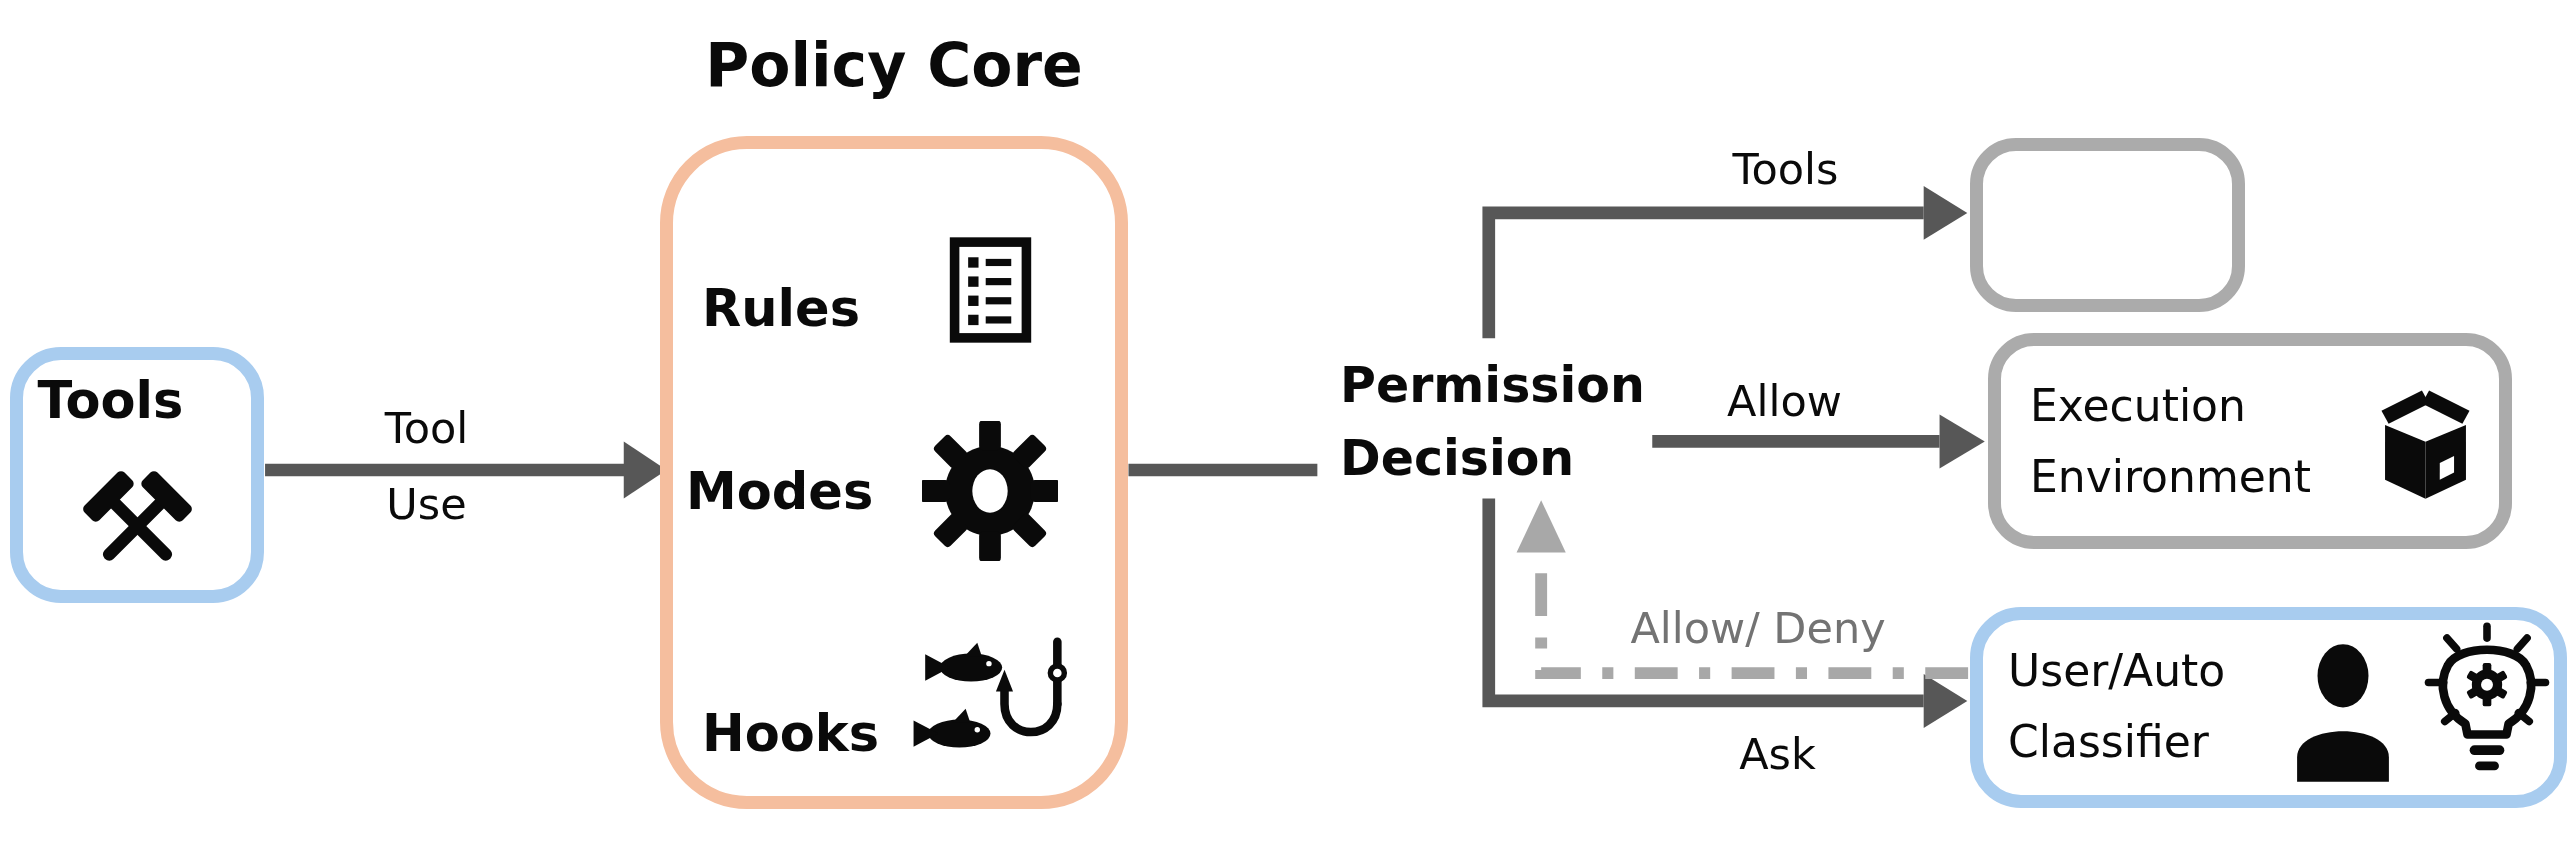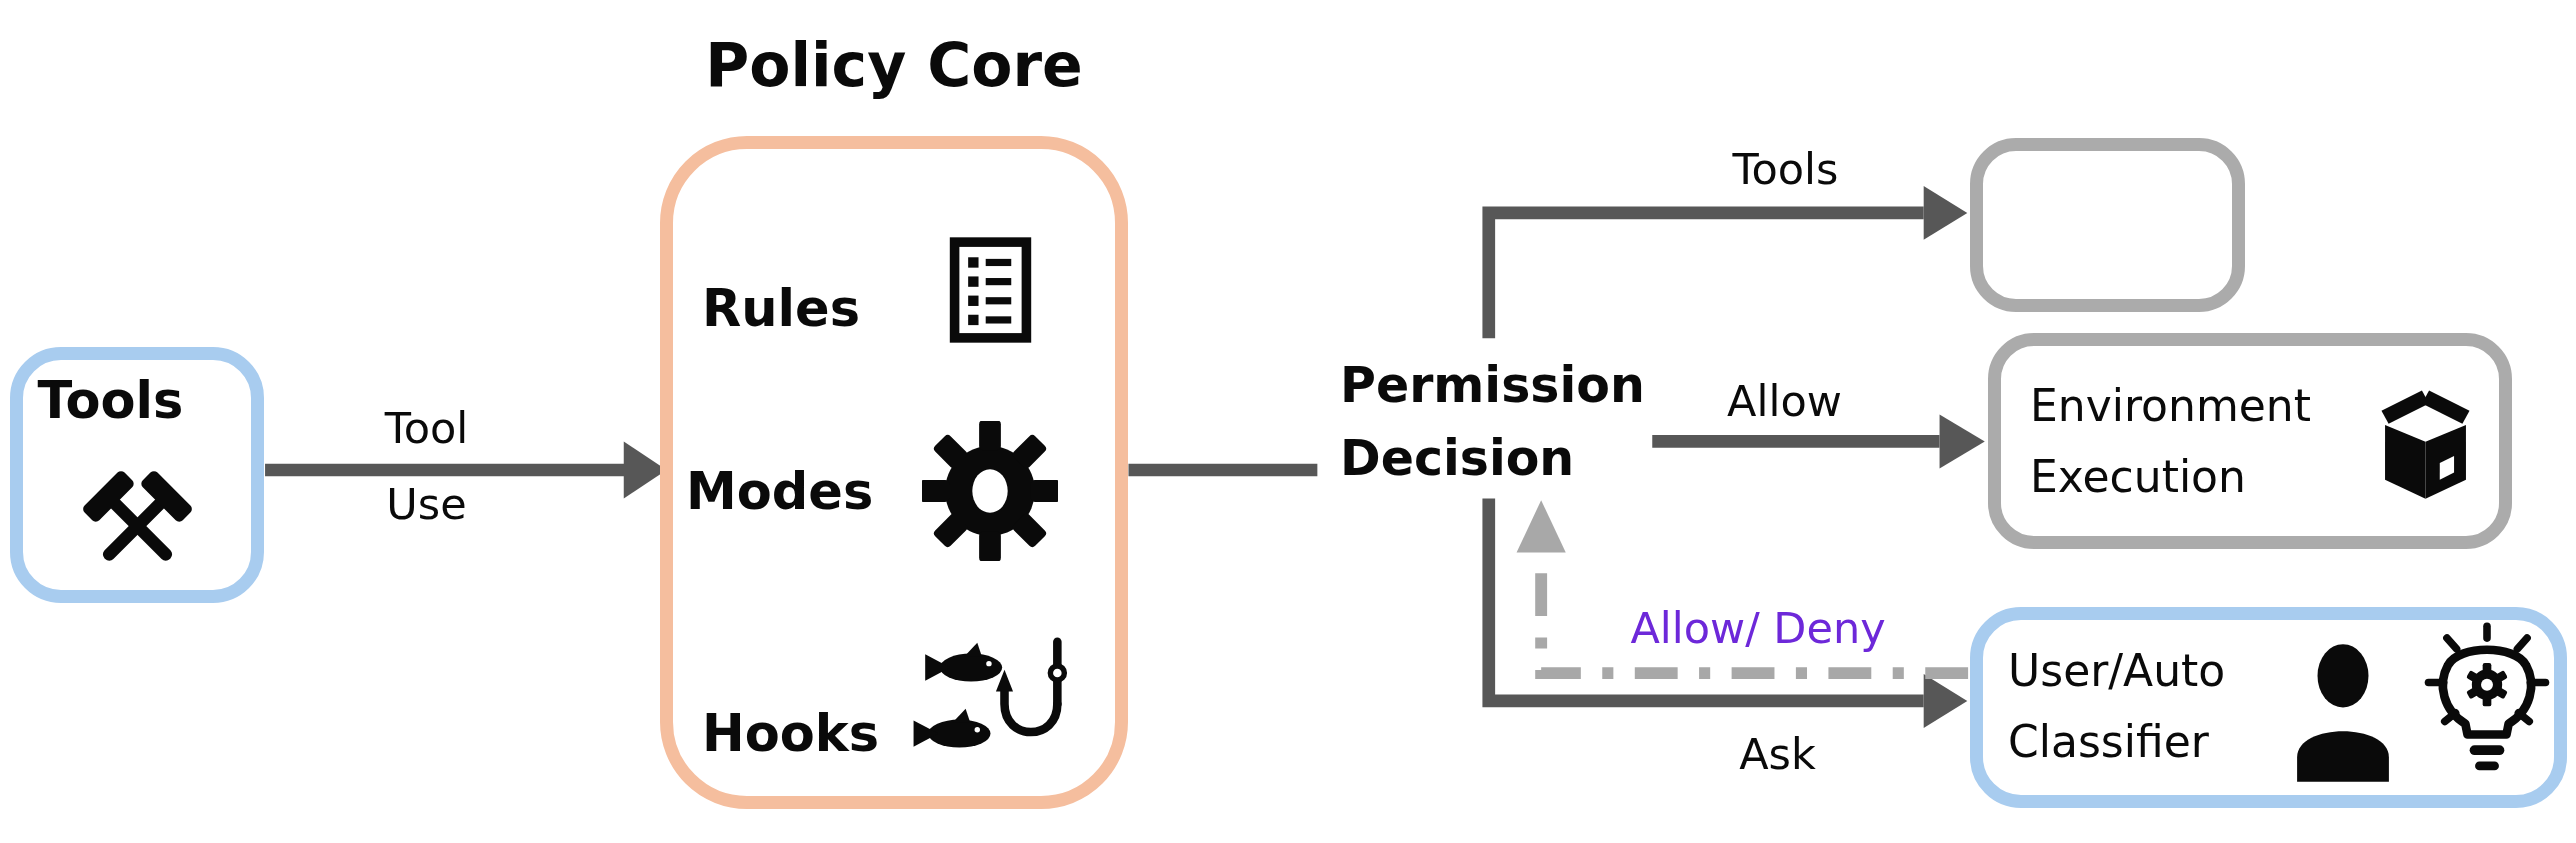--- a/index.html
+++ b/index.html
@@ -11,21 +11,21 @@
   .box{position:absolute;background:#ffffff;border-style:solid;box-sizing:border-box;}
   .box.blue{border-color:#A8CCEF;border-width:13.5px;border-radius:51px;}
   .box.peach{border-color:#F5BE9E;border-width:13.5px;border-radius:87px;}
   .box.gray{border-color:#ABABAB;border-width:13.5px;border-radius:46px;}
   .bold-label{position:absolute;font-weight:bold;font-size:51px;}
   .center{text-align:center;}
   .core-title{position:absolute;font-weight:bold;font-size:60px;text-align:center;}
   .pd-label{position:absolute;font-weight:bold;font-size:49px;line-height:73px;}
   .node-text{position:absolute;font-size:44px;line-height:71px;}
   .edge-label{position:absolute;font-size:43px;text-align:center;}
-  .edge-label.gray{color:#6d28d9;}
+  .edge-label.gray{color:#737373;}
   .icon{position:absolute;}
   .icon svg{display:block;width:100%;height:100%;}
 </style>
 </head>
 <body>
 
 <div class="canvas">
 
   <svg class="edges" width="2576" height="844" viewBox="0 0 3246 1063">
     <g stroke="#575757" stroke-width="16" fill="none">
@@ -131,22 +131,22 @@
   </div>
 
   <div class="edge-label" style="left:1706px;top:144px;width:159px;">Tools</div>
   <div class="box gray" style="left:1970px;top:138px;width:275px;height:174px;"></div>
   <div class="node-text" style="left:2008px;top:154px;">
   </div>
 
   <div class="edge-label" style="left:1705px;top:376px;width:159px;">Allow</div>
   <div class="box gray" style="left:1988px;top:333px;width:524px;height:216px;"></div>
   <div class="node-text" style="left:2030px;top:370px;">
+    <div>Execution</div>
     <div>Environment</div>
-    <div>Execution</div>
   </div>
   <div class="icon" style="left:2366px;top:367px;width:119px;height:135px;">
     <svg viewBox="0 0 100 112" fill="#0a0a0a">
       <polygon points="13,36 47,19 53,30 19,47"></polygon>
       <polygon points="87,36 53,19 47,30 81,47"></polygon>
       <polygon points="16,48 50,62 50,110 16,94"></polygon>
       <polygon points="84,48 50,62 50,110 84,94"></polygon>
       <polygon points="62,80 74,74 74,88 62,94" fill="#ffffff"></polygon>
     </svg>
   </div>

